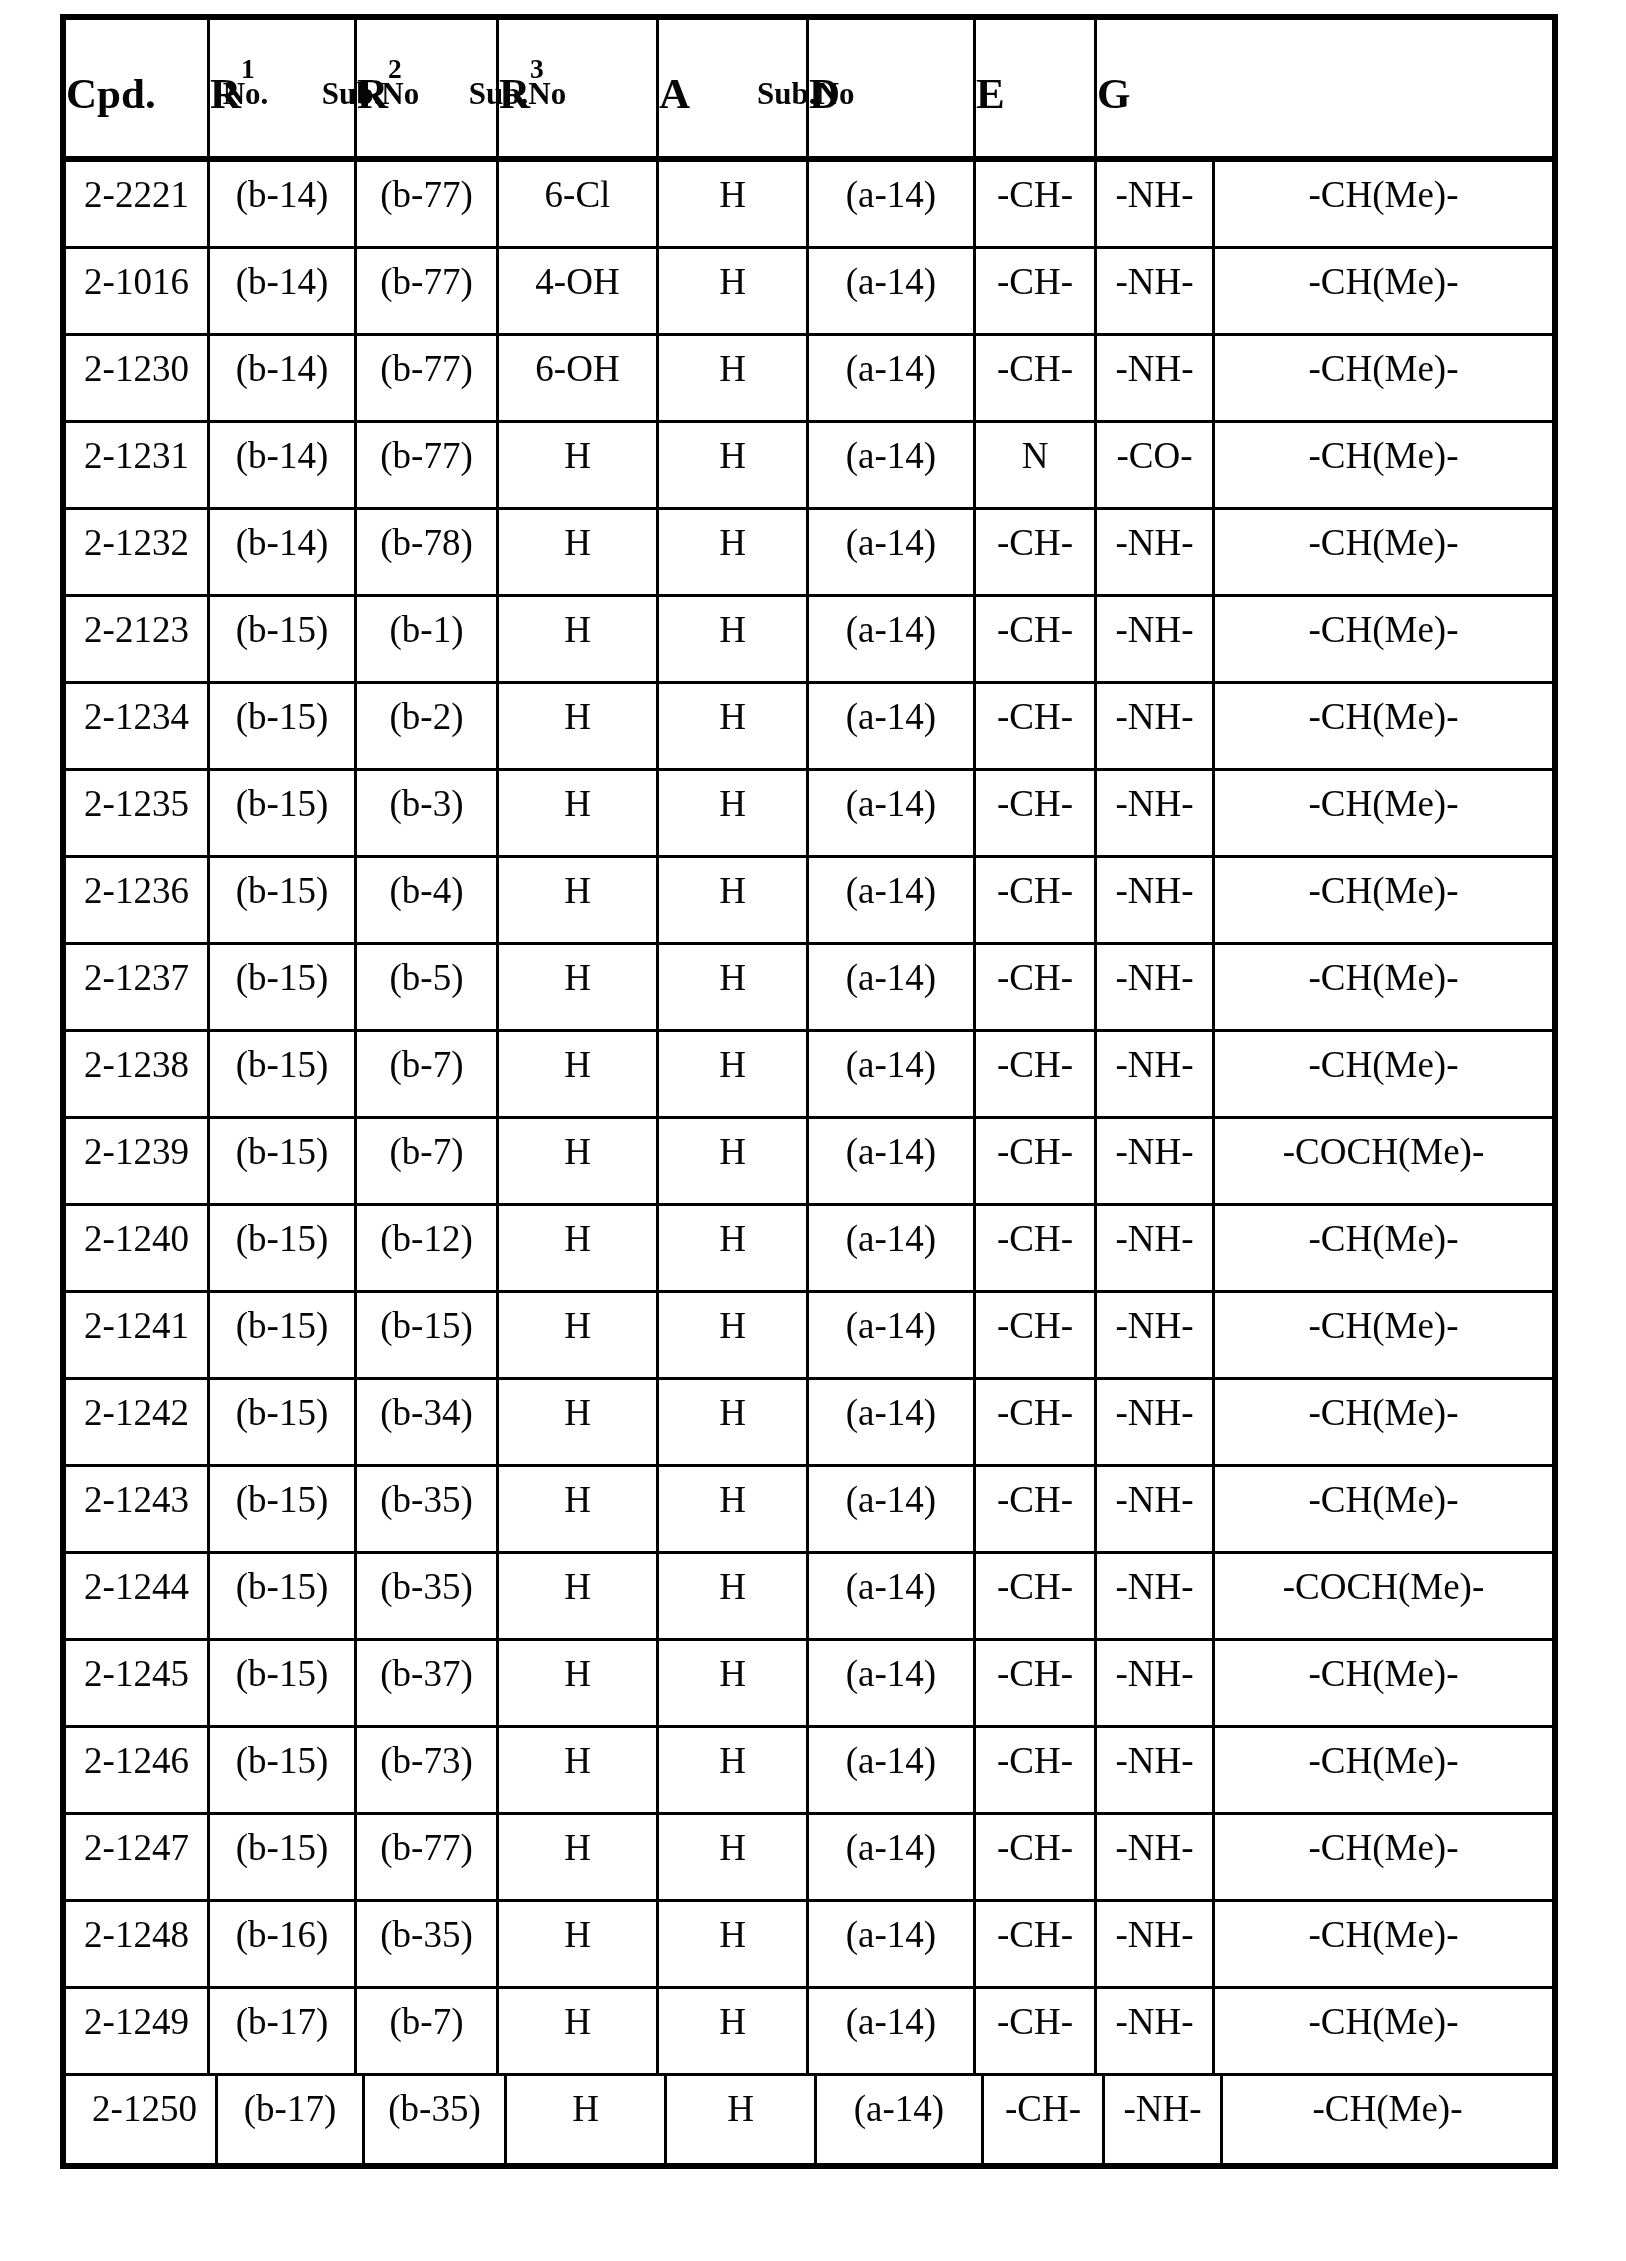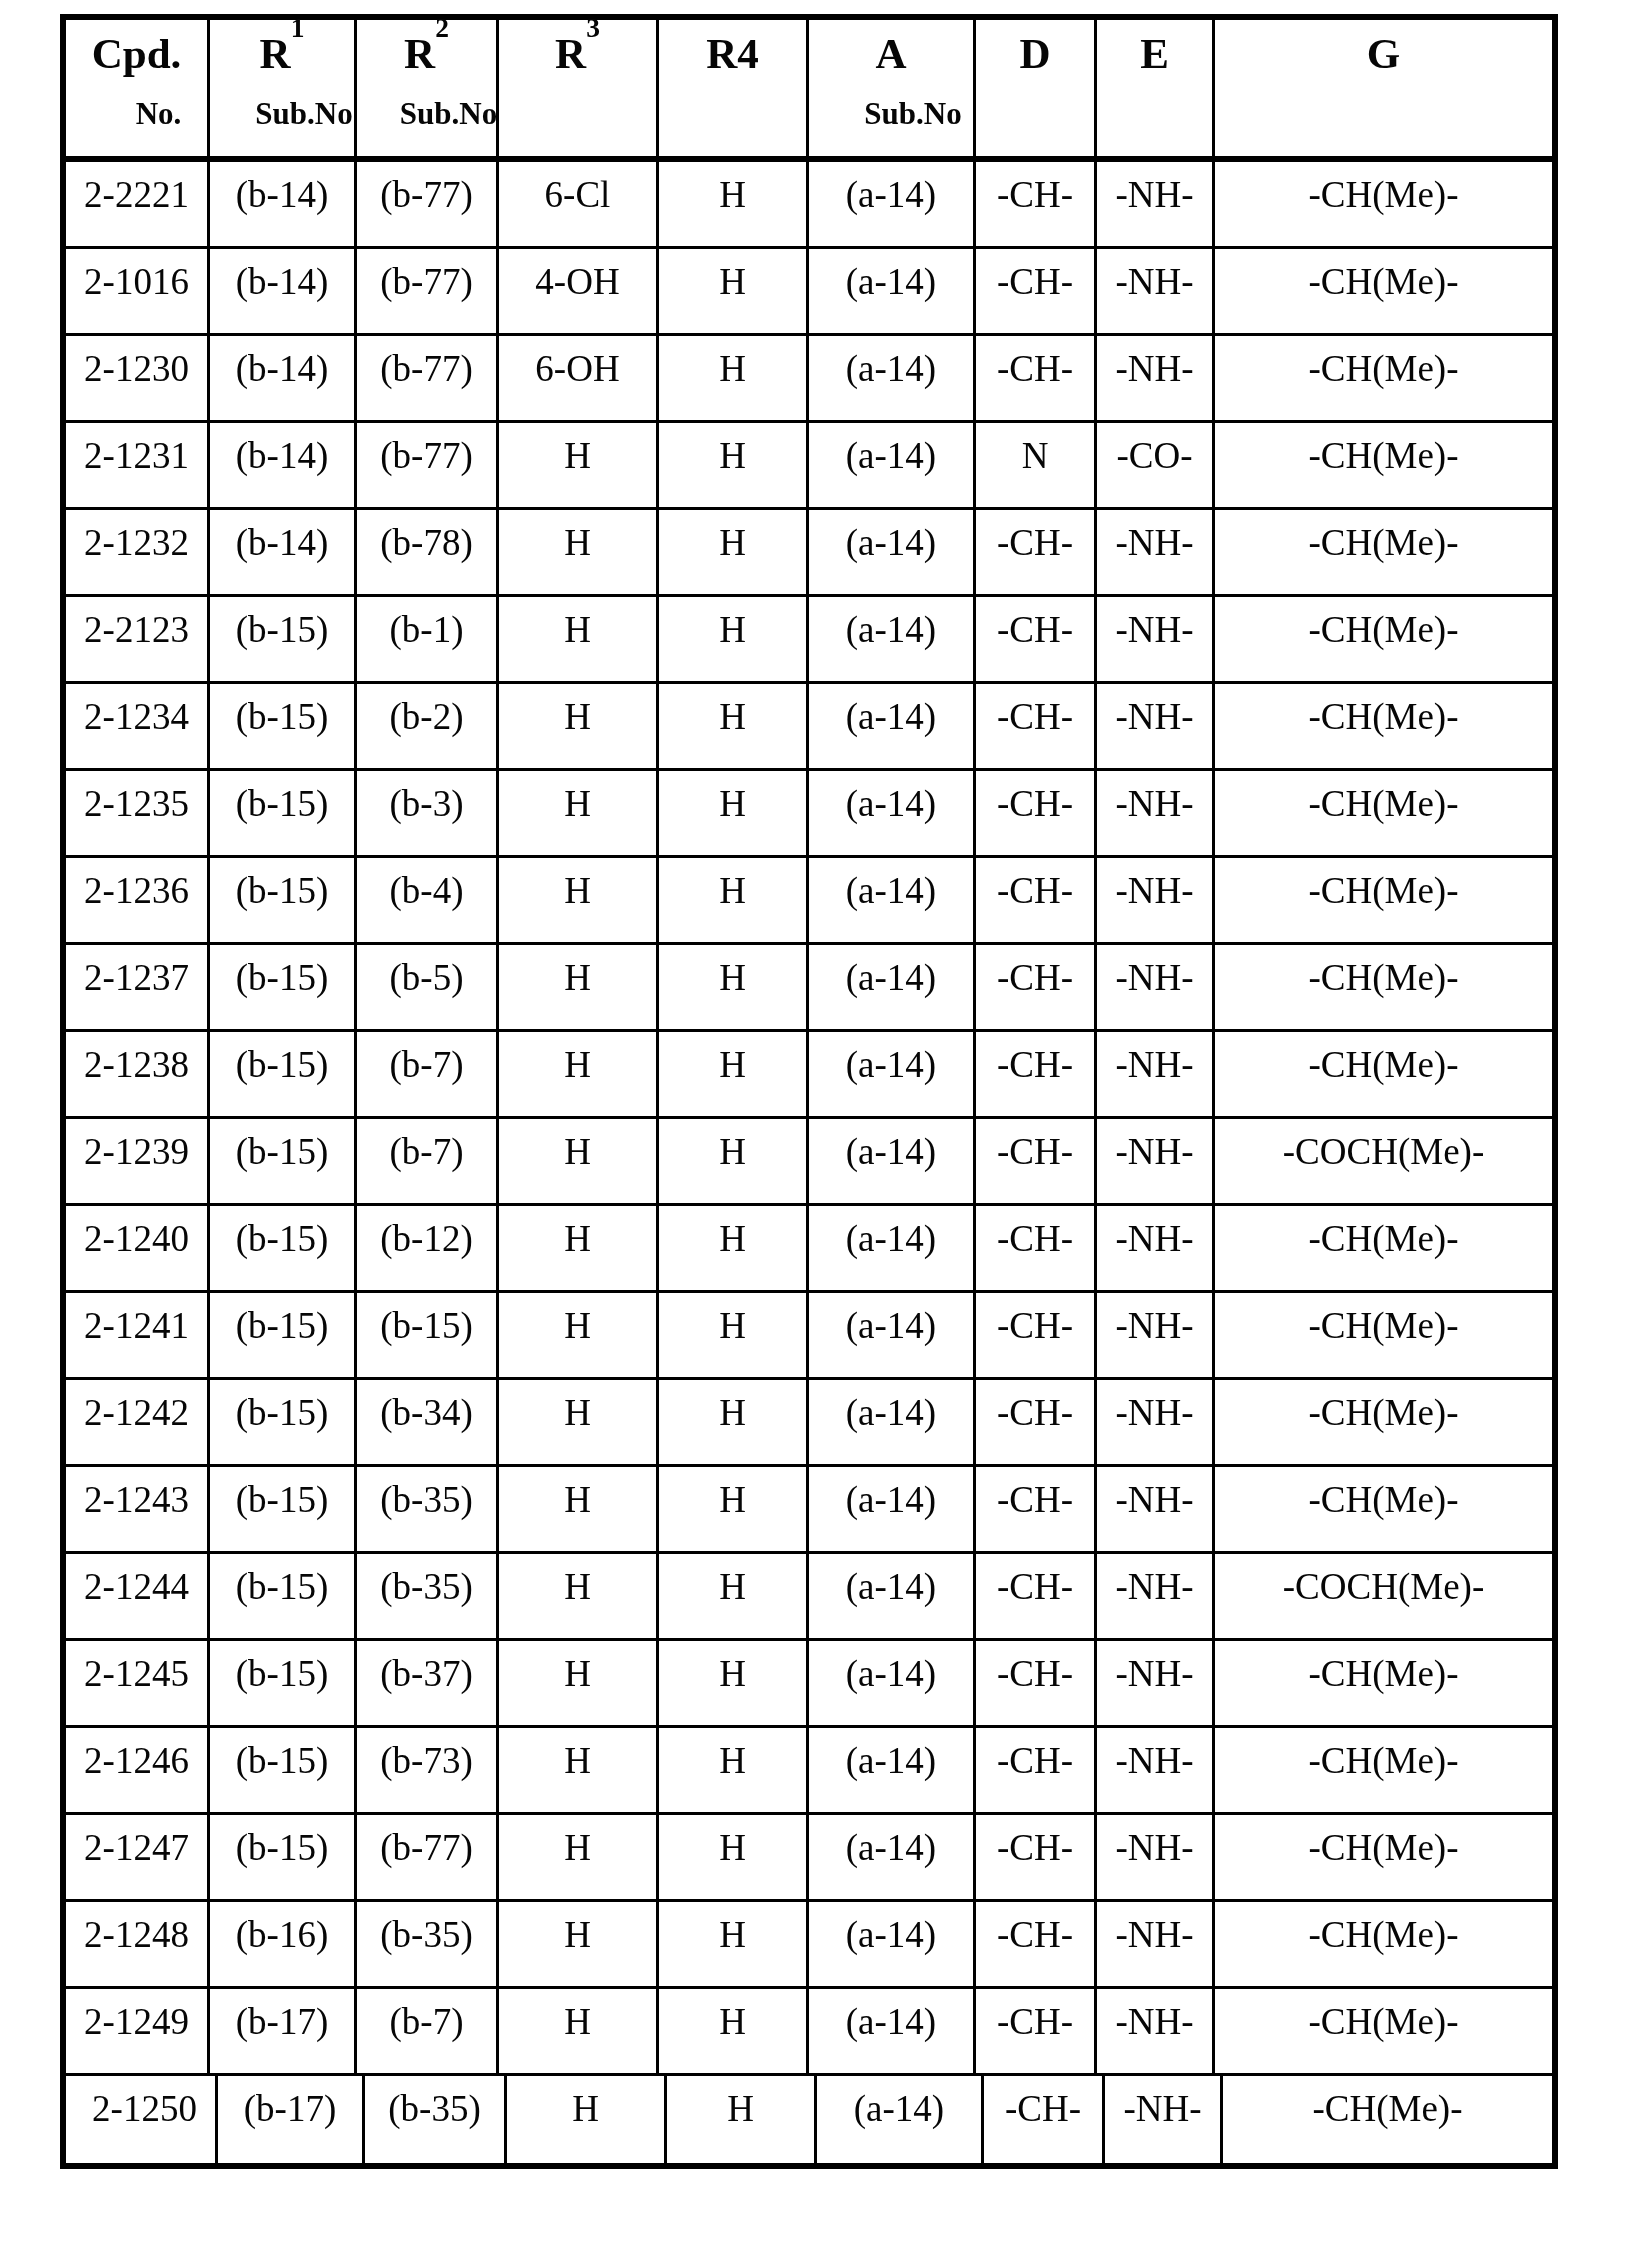--- a/index.html
+++ b/index.html
@@ -22,21 +22,21 @@
   }
 
   .hrow {
     display: grid;
     grid-template-columns: var(--c0) var(--c1) var(--c2) var(--c3) var(--c4) var(--c5) var(--c6) var(--c7) 1fr;
     height: 151px;
     border-bottom: 6.9px solid #000;
   }
   .hcell {
     border-right: 3.8px solid #000;
-    display: flex; flex-direction: column; align-items: center;
+    display: flex; align-items: center;
     padding-top: 12.2px; gap: 23px;
     font-weight: bold;
   }
   .hcell:last-child { border-right: none; }
   .htop { font-size: 43px; line-height: 1; white-space: nowrap; }
   .htop sup { font-size: 27.5px; position: relative; top: -15.3px; line-height: 0; }
   .hbot { font-size: 31px; line-height: 1; white-space: nowrap; margin-left: 44px; }
 
   .tbody { display: block; flex: 1; }
   .trow {
@@ -74,24 +74,20 @@
       </div>
       <div class="hcell">
         <div class="htop"><span>R</span><sup>2</sup></div>
         <div class="hbot">Sub.No</div>
       </div>
       <div class="hcell">
         <div class="htop"><span>R</span><sup>3</sup></div>
         <div class="hbot"></div>
       </div>
       <div class="hcell">
-        <div class="htop"><span>R4</span><sup></sup></div>
-        <div class="hbot"></div>
-      </div>
-      <div class="hcell">
         <div class="htop"><span>A</span><sup></sup></div>
         <div class="hbot">Sub.No</div>
       </div>
       <div class="hcell">
         <div class="htop"><span>D</span><sup></sup></div>
         <div class="hbot"></div>
       </div>
       <div class="hcell">
         <div class="htop"><span>E</span><sup></sup></div>
         <div class="hbot"></div>

